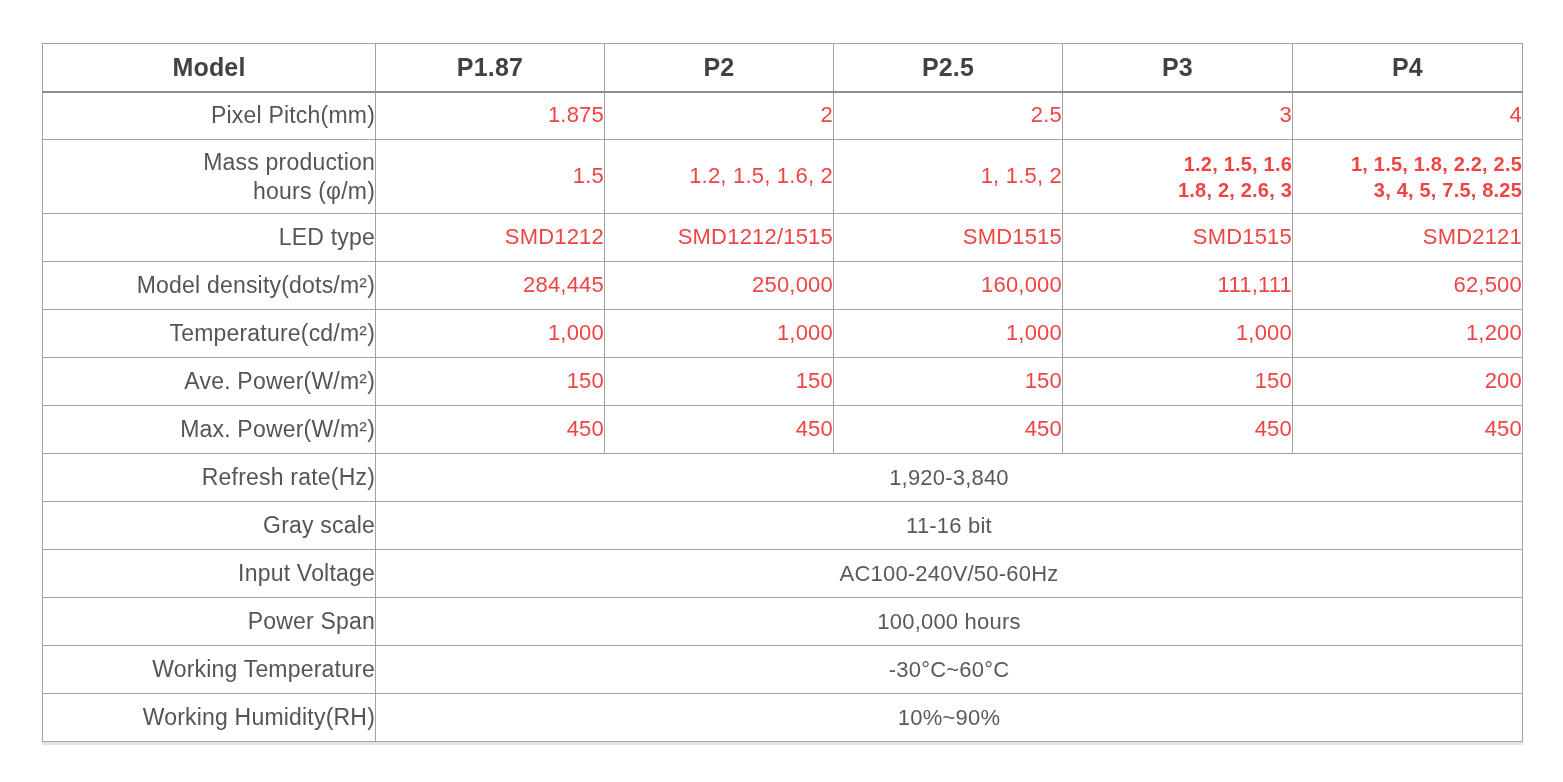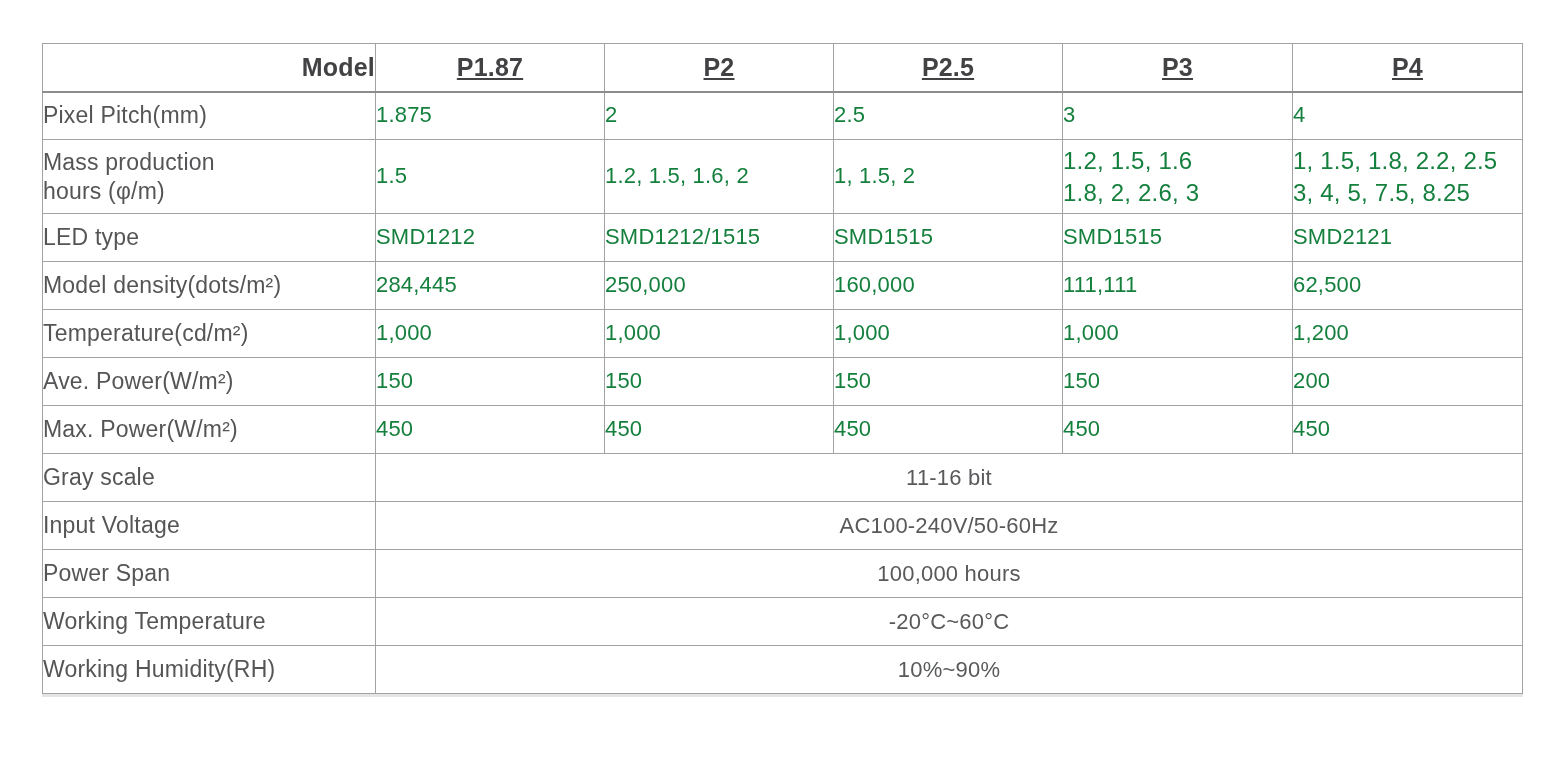--- a/index.html
+++ b/index.html
@@ -25,51 +25,50 @@
   }
   table.spec td, table.spec th {
     border: 1px solid #a2a2a4;
     padding: 0;
     vertical-align: middle;
     letter-spacing: 0.2px;
   }
   tr.row { height: 48px; }
   tr.row-tall { height: 74px; }
   th.model-head {
-    text-align: right;
+    text-align: center;
     padding-left: 13px;
     font-size: 25px;
     font-weight: bold;
     color: #424244;
   }
   th.col-head {
     text-align: center;
     font-size: 25px;
     font-weight: bold;
     color: #424244;
-    text-decoration: underline;
   }
   tr.header-row th { border-bottom: 2px solid #8d8d8f; }
   td.label {
-    text-align: left;
+    text-align: right;
     padding-left: 13px;
     font-size: 23px;
     font-weight: 400;
     color: #555557;
     white-space: pre-line;
     line-height: 1.25;
   }
   td.val {
-    text-align: left;
+    text-align: right;
     font-size: 22px;
-    color: #15803d;
+    color: #ef4444;
     white-space: pre-line;
     line-height: 1.3;
   }
-  td.val.multi { font-size: 24px; }
+  td.val.multi { font-size: 20px; font-weight: bold; }
   td.span-val {
     text-align: center;
     font-size: 22px;
     color: #58595b;
   }
 </style>
 </head>
 <body>
 
 <div class="table-wrap">
@@ -152,39 +151,43 @@
 
     <tr class="row">
       <td class="label">Max. Power(W/m²)</td>
       <td class="val">450</td>
       <td class="val">450</td>
       <td class="val">450</td>
       <td class="val">450</td>
       <td class="val">450</td>
     </tr>
 
+    <tr class="row">
+      <td class="label">Refresh rate(Hz)</td>
+      <td class="span-val" colspan="5">1,920-3,840</td>
+    </tr>
 
     <tr class="row">
       <td class="label">Gray scale</td>
       <td class="span-val" colspan="5">11-16 bit</td>
     </tr>
 
     <tr class="row">
       <td class="label">Input Voltage</td>
       <td class="span-val" colspan="5">AC100-240V/50-60Hz</td>
     </tr>
 
     <tr class="row">
       <td class="label">Power Span</td>
       <td class="span-val" colspan="5">100,000 hours</td>
     </tr>
 
     <tr class="row">
       <td class="label">Working Temperature</td>
-      <td class="span-val" colspan="5">-20°C~60°C</td>
+      <td class="span-val" colspan="5">-30°C~60°C</td>
     </tr>
 
     <tr class="row">
       <td class="label">Working Humidity(RH)</td>
       <td class="span-val" colspan="5">10%~90%</td>
     </tr>
   </tbody>
     </table>
 </div>
 

